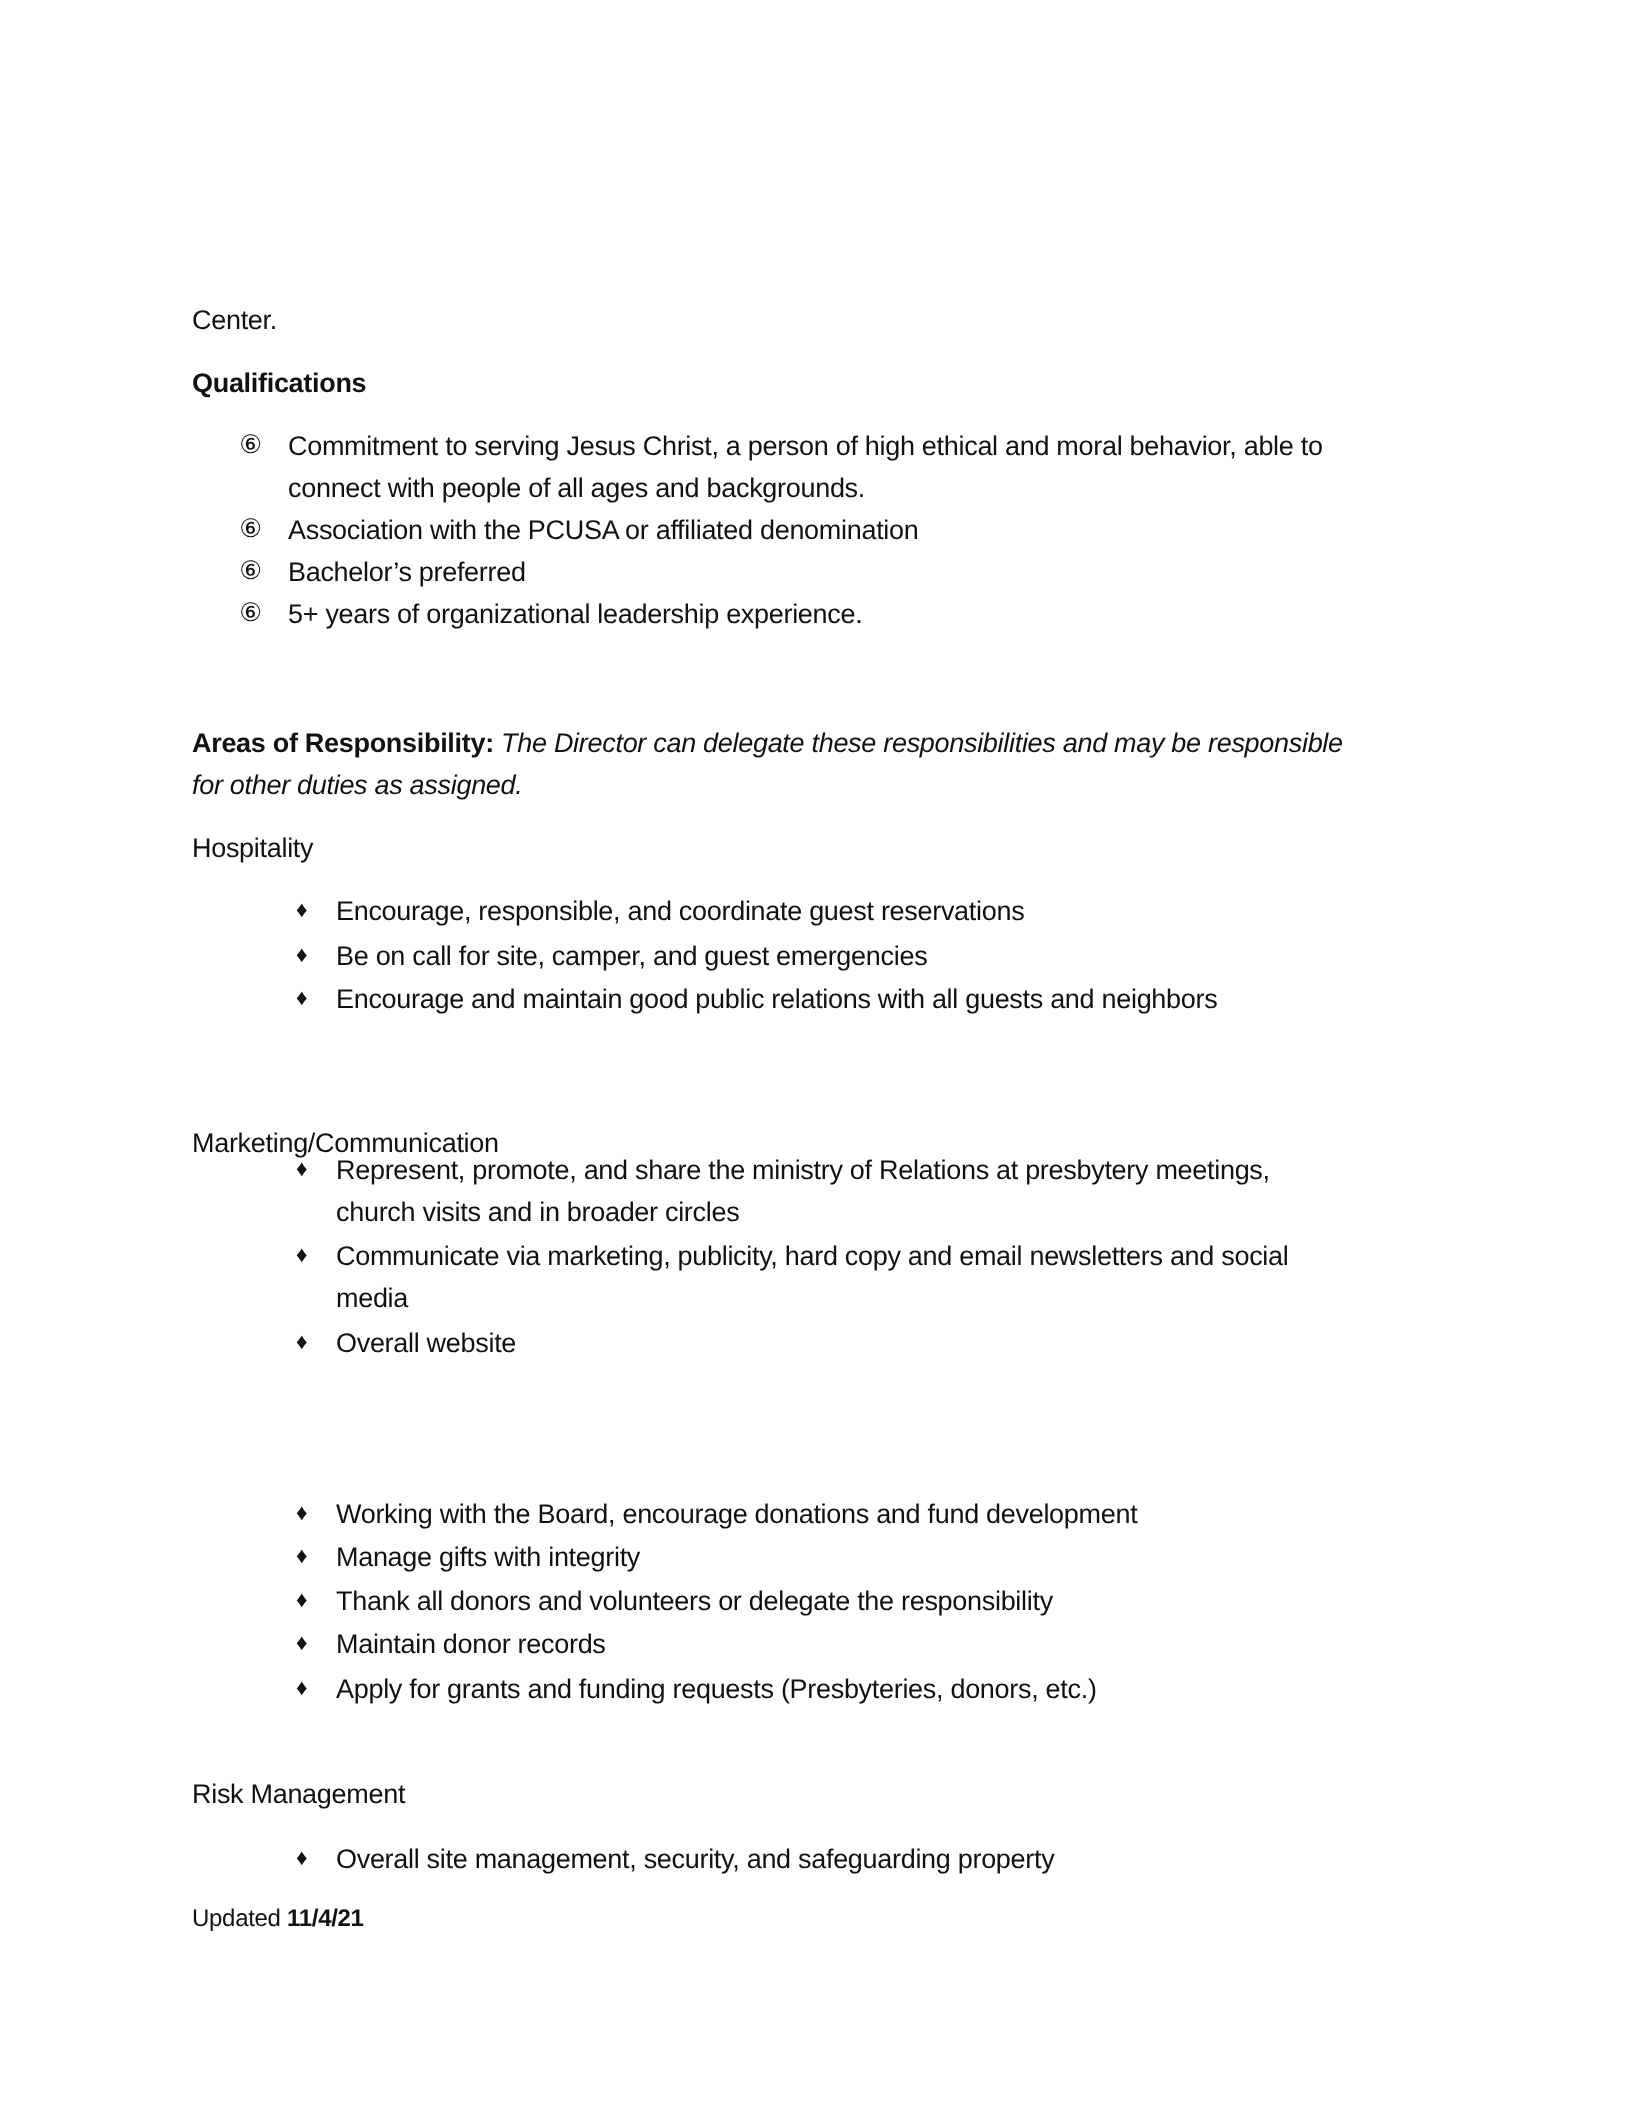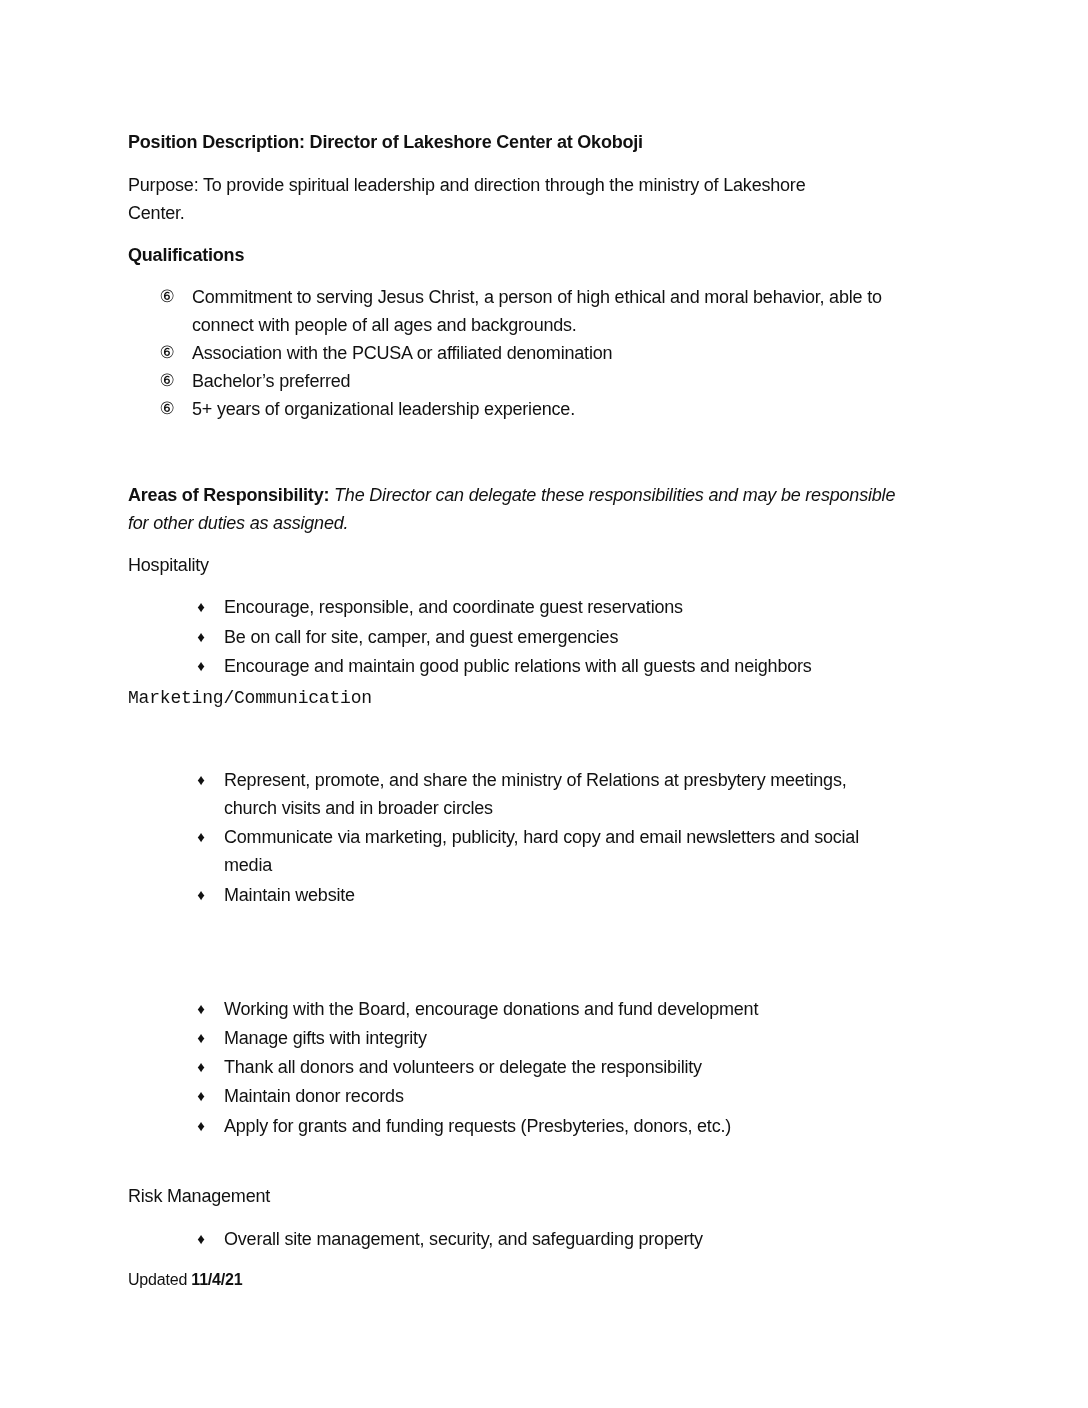--- a/index.html
+++ b/index.html
@@ -72,23 +72,21 @@
       position: absolute;
       left: 30px;
       top: 0;
     }
   </style>
 </head>
 <body>
 
 <div class="page">
 
-  <div class="line bold" style="top:128px;">Position Description: Director of Lakeshore Center at Okoboji</div>
 
-  <div class="line" style="top:171px;">Purpose: To provide spiritual leadership and direction through the ministry of Lakeshore</div>
   <div class="line" style="top:199px;">Center.</div>
 
   <div class="line bold" style="top:241px;">Qualifications</div>
 
   <div class="qual-item" style="top:283px;">
     <span class="qual-bullet">⑥</span>
     <span class="qual-text">Commitment to serving Jesus Christ, a person of high ethical and moral behavior, able to</span>
   </div>
   <div class="qual-item" style="top:311px;">
     <span class="qual-text">connect with people of all ages and backgrounds.</span>
@@ -119,38 +117,38 @@
   </div>
   <div class="resp-item" style="top:623px;">
     <span class="resp-bullet">♦</span>
     <span class="resp-text">Be on call for site, camper, and guest emergencies</span>
   </div>
   <div class="resp-item" style="top:652px;">
     <span class="resp-bullet">♦</span>
     <span class="resp-text">Encourage and maintain good public relations with all guests and neighbors</span>
   </div>
 
-  <div class="line" style="top:684px;font-family:Liberation Mono, monospace;">Marketing/Communication</div>
+  <div class="line" style="top:748px;">Marketing/Communication</div>
   <div class="resp-item" style="top:766px;">
     <span class="resp-bullet">♦</span>
     <span class="resp-text">Represent, promote, and share the ministry of Relations at presbytery meetings,</span>
   </div>
   <div class="resp-item" style="top:794px;">
     <span class="resp-text">church visits and in broader circles</span>
   </div>
   <div class="resp-item" style="top:823px;">
     <span class="resp-bullet">♦</span>
     <span class="resp-text">Communicate via marketing, publicity, hard copy and email newsletters and social</span>
   </div>
   <div class="resp-item" style="top:851px;">
     <span class="resp-text">media</span>
   </div>
   <div class="resp-item" style="top:881px;">
     <span class="resp-bullet">♦</span>
-    <span class="resp-text">Maintain website</span>
+    <span class="resp-text">Overall website</span>
   </div>
 
   <div class="resp-item" style="top:995px;">
     <span class="resp-bullet">♦</span>
     <span class="resp-text">Working with the Board, encourage donations and fund development</span>
   </div>
   <div class="resp-item" style="top:1024px;">
     <span class="resp-bullet">♦</span>
     <span class="resp-text">Manage gifts with integrity</span>
   </div>

